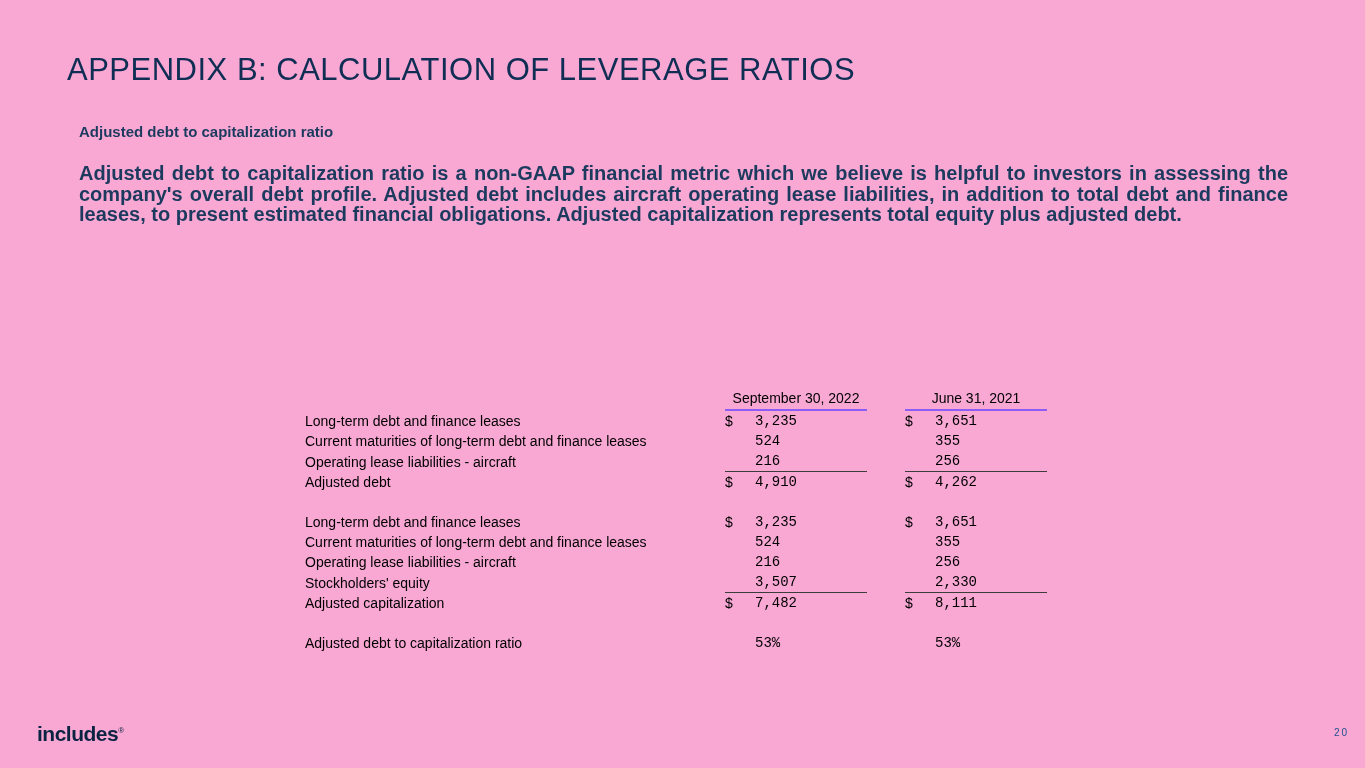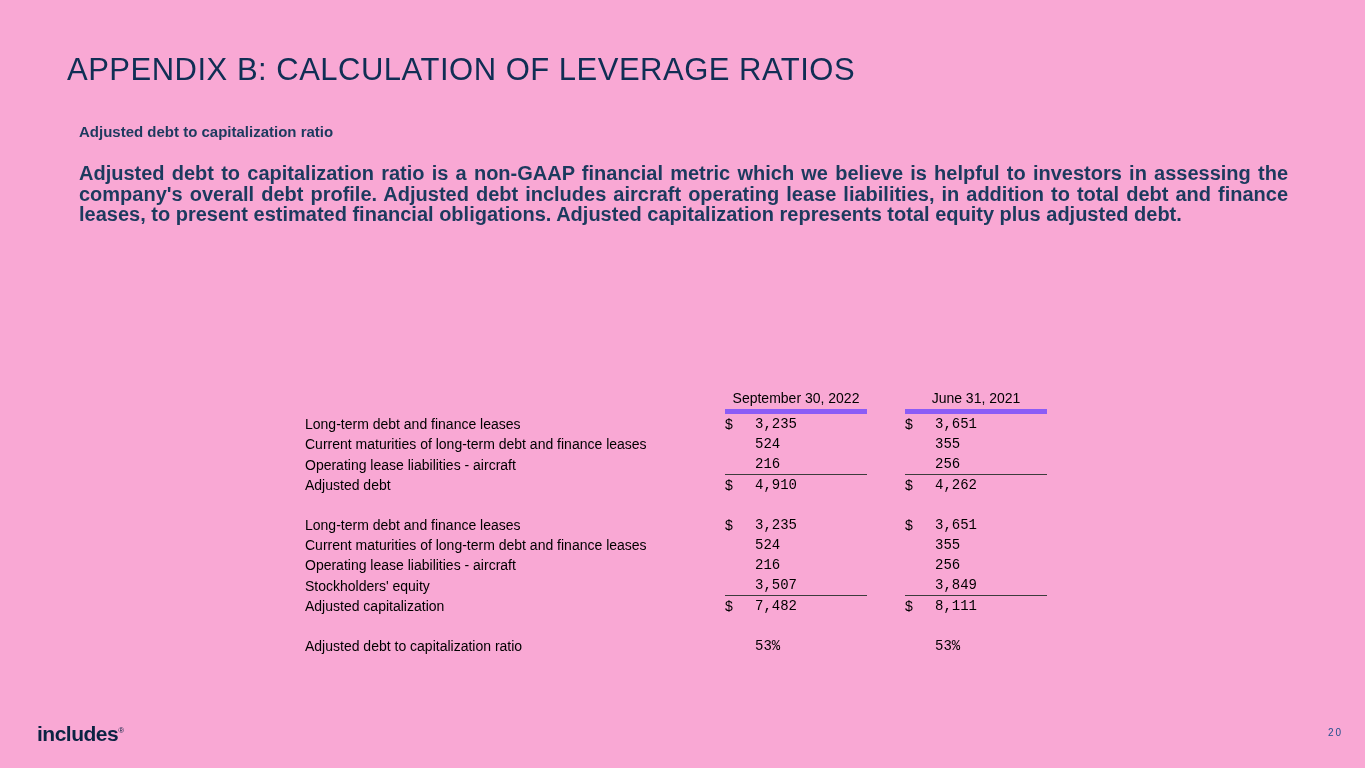--- a/index.html
+++ b/index.html
@@ -71,21 +71,21 @@
     padding: 2px 0;
     vertical-align: bottom;
     font-weight: 400;
   }
   .fin-table .lbl   { width: 420px; text-align: left; }
   .fin-table .cur   { width: 30px;  text-align: left; }
   .fin-table .val   { width: 112px; text-align: left; font-family: Liberation Mono, monospace; }
   .fin-table .gapcol{ width: 38px; }
   .fin-table th.colhead {
     text-align: center;
-    border-bottom: 5px solid #8b5cf6;
+    border-bottom: 2px solid #8b5cf6;
     padding-bottom: 3px;
     white-space: nowrap;
   }
   .fin-table tr.rule td.cur,
   .fin-table tr.rule td.val {
     border-bottom: 1px solid #3c3c3c;
   }
   .fin-table tr.spacer td { height: 20px; padding: 0; }
   .footer-logo {
     position: absolute;
@@ -97,21 +97,21 @@
     color: #0b2342;
     white-space: nowrap;
   }
   .footer-logo sup {
     font-size: 8px;
     font-weight: 400;
     vertical-align: super;
   }
   .page-number {
     position: absolute;
-    right: 22px;
+    right: 16px;
     top: 727px;
     font-size: 10px;
     letter-spacing: 2px;
     color: #1f4e8c;
   }
 </style>
 </head>
 <body>
 
 <div class="slide">
@@ -191,21 +191,21 @@
         <td class="gapcol"></td>
         <td class="cur"></td>
         <td class="val">256</td>
       </tr>
       <tr class="rule">
         <td class="lbl">Stockholders' equity</td>
         <td class="cur"></td>
         <td class="val">3,507</td>
         <td class="gapcol"></td>
         <td class="cur"></td>
-        <td class="val">3,849</td>
+        <td class="val">2,330</td>
       </tr>
       <tr>
         <td class="lbl">Adjusted capitalization</td>
         <td class="cur">$</td>
         <td class="val">7,482</td>
         <td class="gapcol"></td>
         <td class="cur">$</td>
         <td class="val">8,111</td>
       </tr>
       <tr class="spacer">

